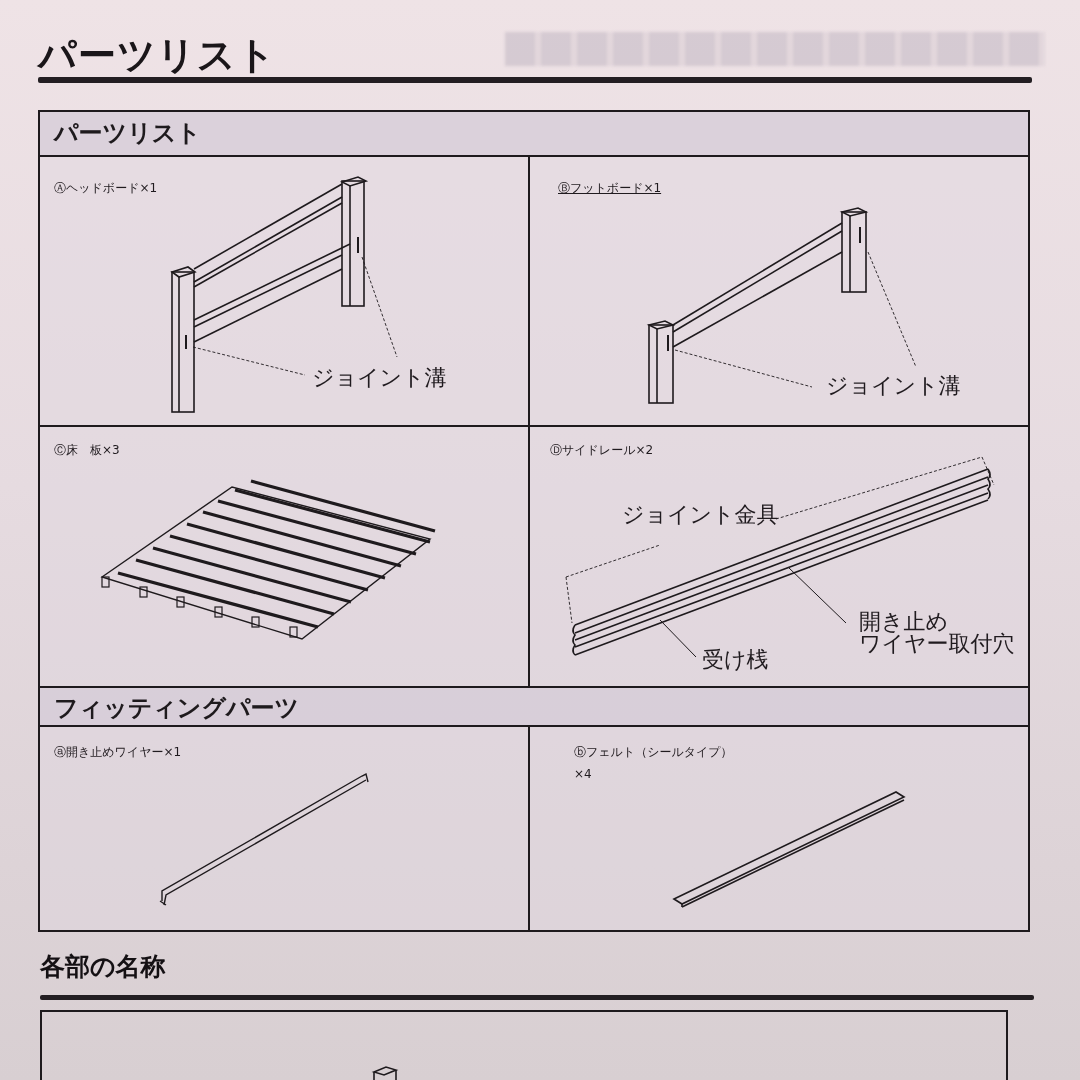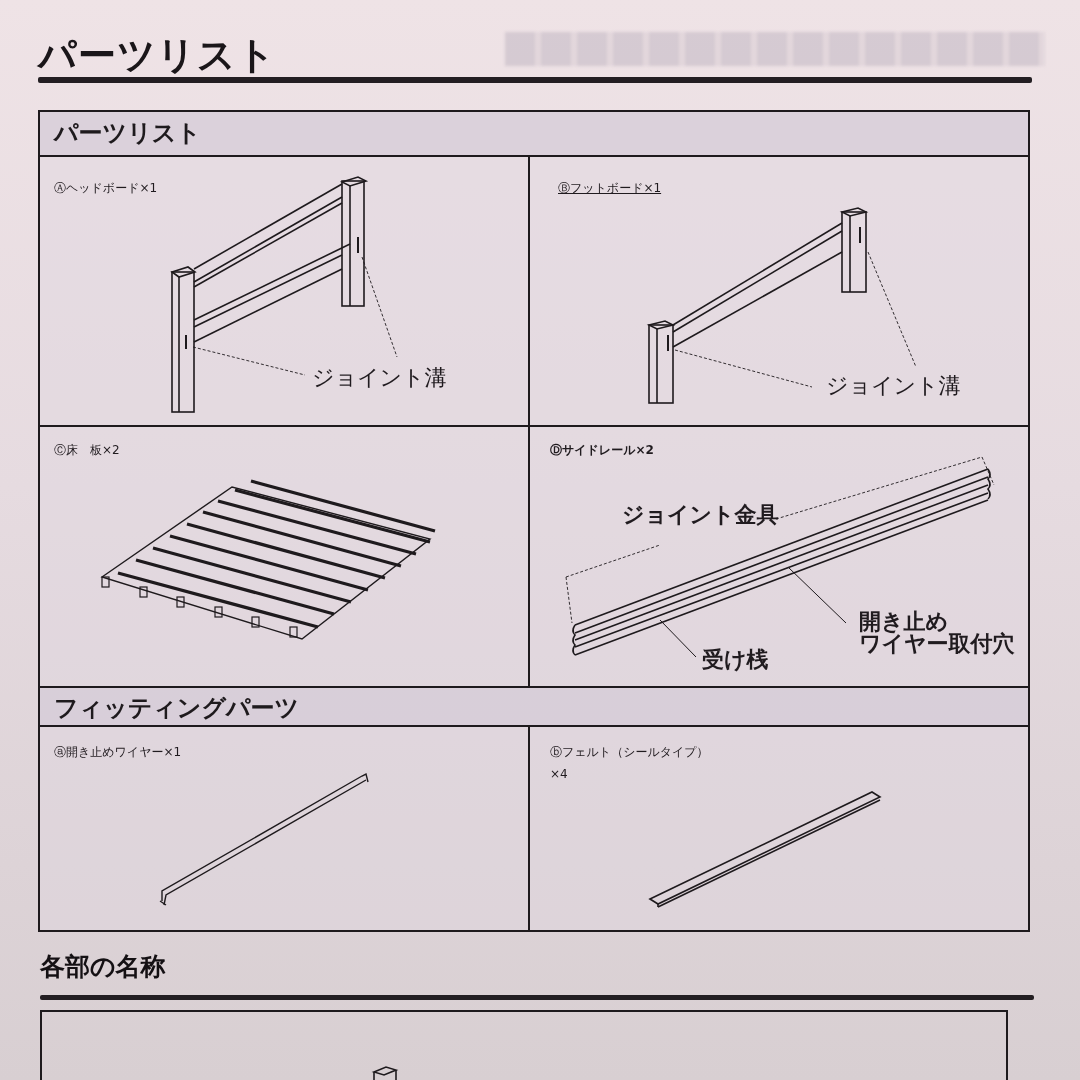--- a/index.html
+++ b/index.html
@@ -121,21 +121,21 @@
       </g>
       <g stroke="#1e1a1d" stroke-width="0.9" stroke-dasharray="3,2" fill="none">
         <line x1="145" y1="193" x2="282" y2="230"></line>
         <line x1="338" y1="95" x2="386" y2="210"></line>
       </g>
     </svg>
     <div class="callout" style="left:296px; top:218px;">ジョイント溝</div>
   </div>
 
   <div class="cell" style="left:0; top:315px; width:488px; height:259px;">
-    <div class="label" style="left:14px; top:12px;">Ⓒ床　板×2</div>
+    <div class="label" style="left:14px; top:12px;">Ⓒ床　板×3</div>
     <svg width="488" height="259" style="left:0;top:0;">
       <g fill="none" stroke="#1e1a1d" stroke-width="1.4">
         <polygon points="62,150 192,60 390,112 262,212"></polygon>
       </g>
       <g stroke="#1e1a1d" stroke-width="3.2">
         <line x1="78" y1="146" x2="278" y2="200"></line>
         <line x1="96" y1="133" x2="294" y2="187"></line>
         <line x1="113" y1="121" x2="311" y2="175"></line>
         <line x1="130" y1="109" x2="328" y2="163"></line>
         <line x1="147" y1="97" x2="345" y2="151"></line>
@@ -148,21 +148,21 @@
         <rect x="62" y="150" width="7" height="10"></rect>
         <rect x="100" y="160" width="7" height="10"></rect>
         <rect x="137" y="170" width="7" height="10"></rect>
         <rect x="175" y="180" width="7" height="10"></rect>
         <rect x="212" y="190" width="7" height="10"></rect>
         <rect x="250" y="200" width="7" height="10"></rect>
       </g>
     </svg>
   </div>
 
-  <div class="cell" style="left:490px; top:315px; width:540px; height:259px;font-weight:bold;">
+  <div class="cell" style="left:490px; top:315px; width:540px; height:259px;">
     <div class="label" style="left:20px; top:12px;">Ⓓサイドレール×2</div>
     <svg width="500" height="259" style="left:0;top:0;">
       <g fill="none" stroke="#1e1a1d" stroke-width="1.6">
         <line x1="45" y1="198" x2="458" y2="42"></line>
         <line x1="45" y1="206" x2="458" y2="50"></line>
         <line x1="45" y1="213" x2="458" y2="58"></line>
         <line x1="45" y1="220" x2="458" y2="66"></line>
         <line x1="45" y1="228" x2="458" y2="73"></line>
         <path d="M45,198 q-4,6 0,10 q-4,6 0,10 q-4,6 0,10"></path>
         <path d="M458,42 q4,6 0,10 q4,6 0,10 q4,6 0,10"></path>
@@ -188,21 +188,21 @@
     <div class="label" style="left:14px; top:12px;">ⓐ開き止めワイヤー×1</div>
     <svg width="488" height="203" style="left:0;top:0;">
       <g fill="none" stroke="#1e1a1d" stroke-width="1.4">
         <path d="M122,172 L122,162 L322,47 L326,45 L328,53"></path>
         <path d="M124,176 L126,166 L326,51"></path>
         <line x1="120" y1="172" x2="126" y2="176"></line>
       </g>
     </svg>
   </div>
 
-  <div class="cell" style="left:490px; top:617px; width:500px; height:203px;padding-left:28px;">
+  <div class="cell" style="left:514px; top:617px; width:500px; height:203px;padding-left:28px;">
     <div class="label" style="left:20px; top:12px;">ⓑフェルト（シールタイプ）
 ×4</div>
     <svg width="500" height="203" style="left:0;top:0;">
       <g fill="none" stroke="#1e1a1d" stroke-width="1.6">
         <polygon points="120,170 342,63 350,68 128,175"></polygon>
         <line x1="128" y1="175" x2="128" y2="178"></line>
         <line x1="128" y1="178" x2="350" y2="71"></line>
       </g>
     </svg>
   </div>

